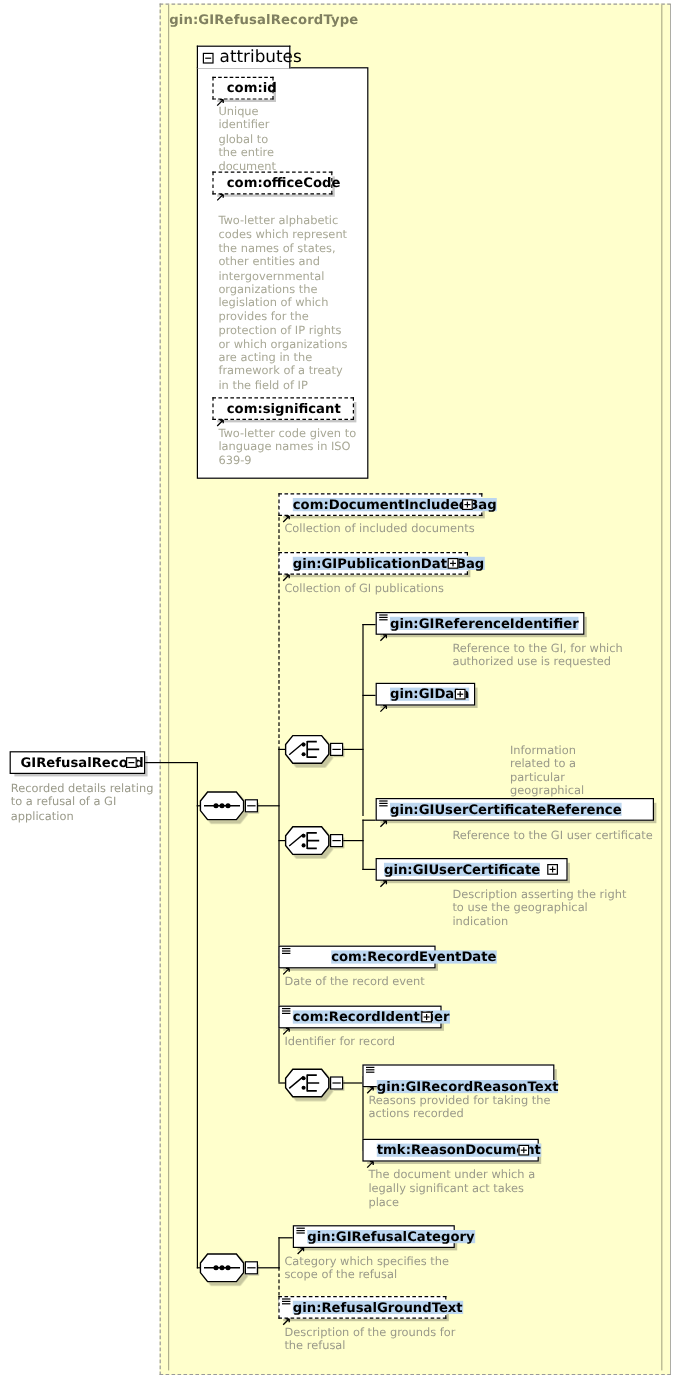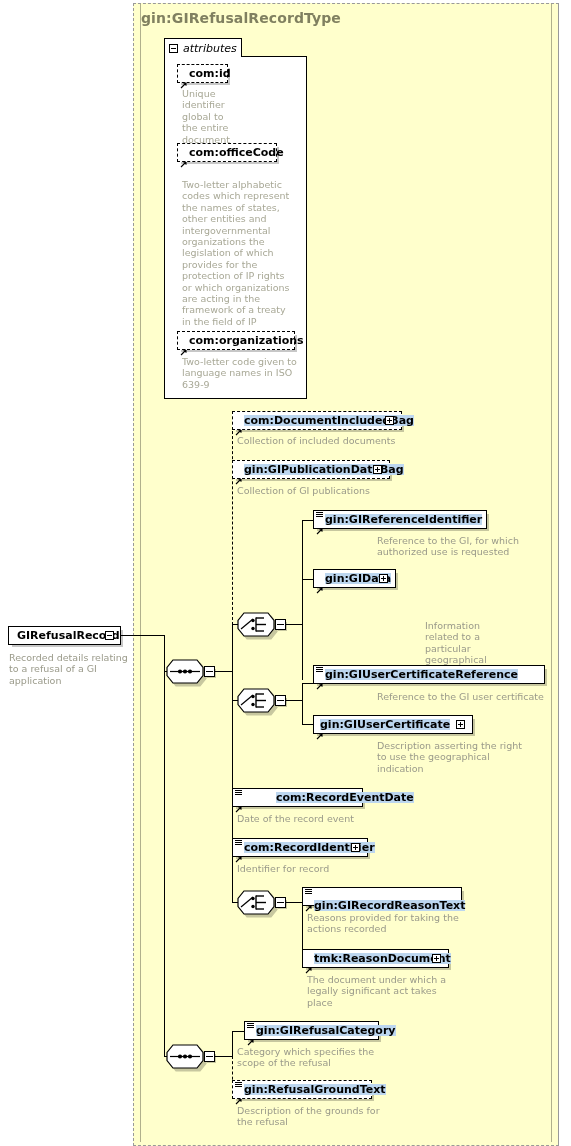--- a/index.html
+++ b/index.html
@@ -13,38 +13,38 @@
   
   #type-container{
     position:absolute;left:133px;top:3px;width:426px;height:1143px;
     background:#ffffcc;
     border:1px dashed #999999;
     border-right:1px solid #999999;
     box-sizing:border-box;
   }
   #type-label{
     position:absolute;left:141px;top:10px;
-    font-size:14px;font-weight:bold;color:#808060;
+    font-size:11px;font-weight:bold;color:#808060;
     letter-spacing:.1px;white-space:nowrap;
   }
   .vrule{position:absolute;width:1px;background:#b0b08c;}
 
   
   #attributes-panel{
     position:absolute;left:164px;top:56px;width:143px;height:343px;
     background:#ffffff;border:1px solid #000000;box-sizing:border-box;
   }
   #attributes-tab{
     position:absolute;left:164px;top:38px;width:78px;height:19px;
     background:#ffffff;border:1px solid #000000;border-bottom:none;
     box-sizing:border-box;
     display:flex;align-items:center;gap:5px;padding-left:4px;
   }
   #attributes-tab .lbl{
-    font-style:italic;font-size:11px;color:#000;
+    font-size:14px;color:#000;
   }
   .pm{
     width:9px;height:9px;border:1px solid #000;background:#fff;
     position:relative;flex:0 0 auto;box-sizing:border-box;
   }
   .pm::before{
     content:"";position:absolute;left:1px;top:3px;width:5px;height:1px;background:#000;
   }
   .pm.plus::after{
     content:"";position:absolute;left:3px;top:1px;width:1px;height:5px;background:#000;
@@ -157,21 +157,21 @@
 are acting in the
 framework of a treaty
 in the field of IP</div>
 
 <div class="node dashed" style="left:177px;top:331px;width:118px;">
   <span class="carrow">
     <svg width="7" height="7" viewBox="0 0 7 7">
         <path d="M1 6 L6 1 M6 1 L3.2 1 M6 1 L6 3.8" stroke="#000" stroke-width="1.1" fill="none"></path>
       </svg>
   </span>
-  <span class="nm" style="margin-left:11px;">com:organizations</span>
+  <span class="nm" style="margin-left:11px;">com:significant</span>
 </div>
 <div class="ann attr" style="left:182px;top:356px;width:120px;">Two-letter code given to
 language names in ISO
 639-9</div>
 
 <div class="node solid" style="left:8px;top:626px;width:113px;">
   <span class="nm" style="margin-left:8px;">GIRefusalRecord</span>
   <span class="pm" style="position:absolute;right:3px;"></span>
 </div>
 <div class="ann" style="left:9px;top:652px;width:120px;">Recorded details relating

